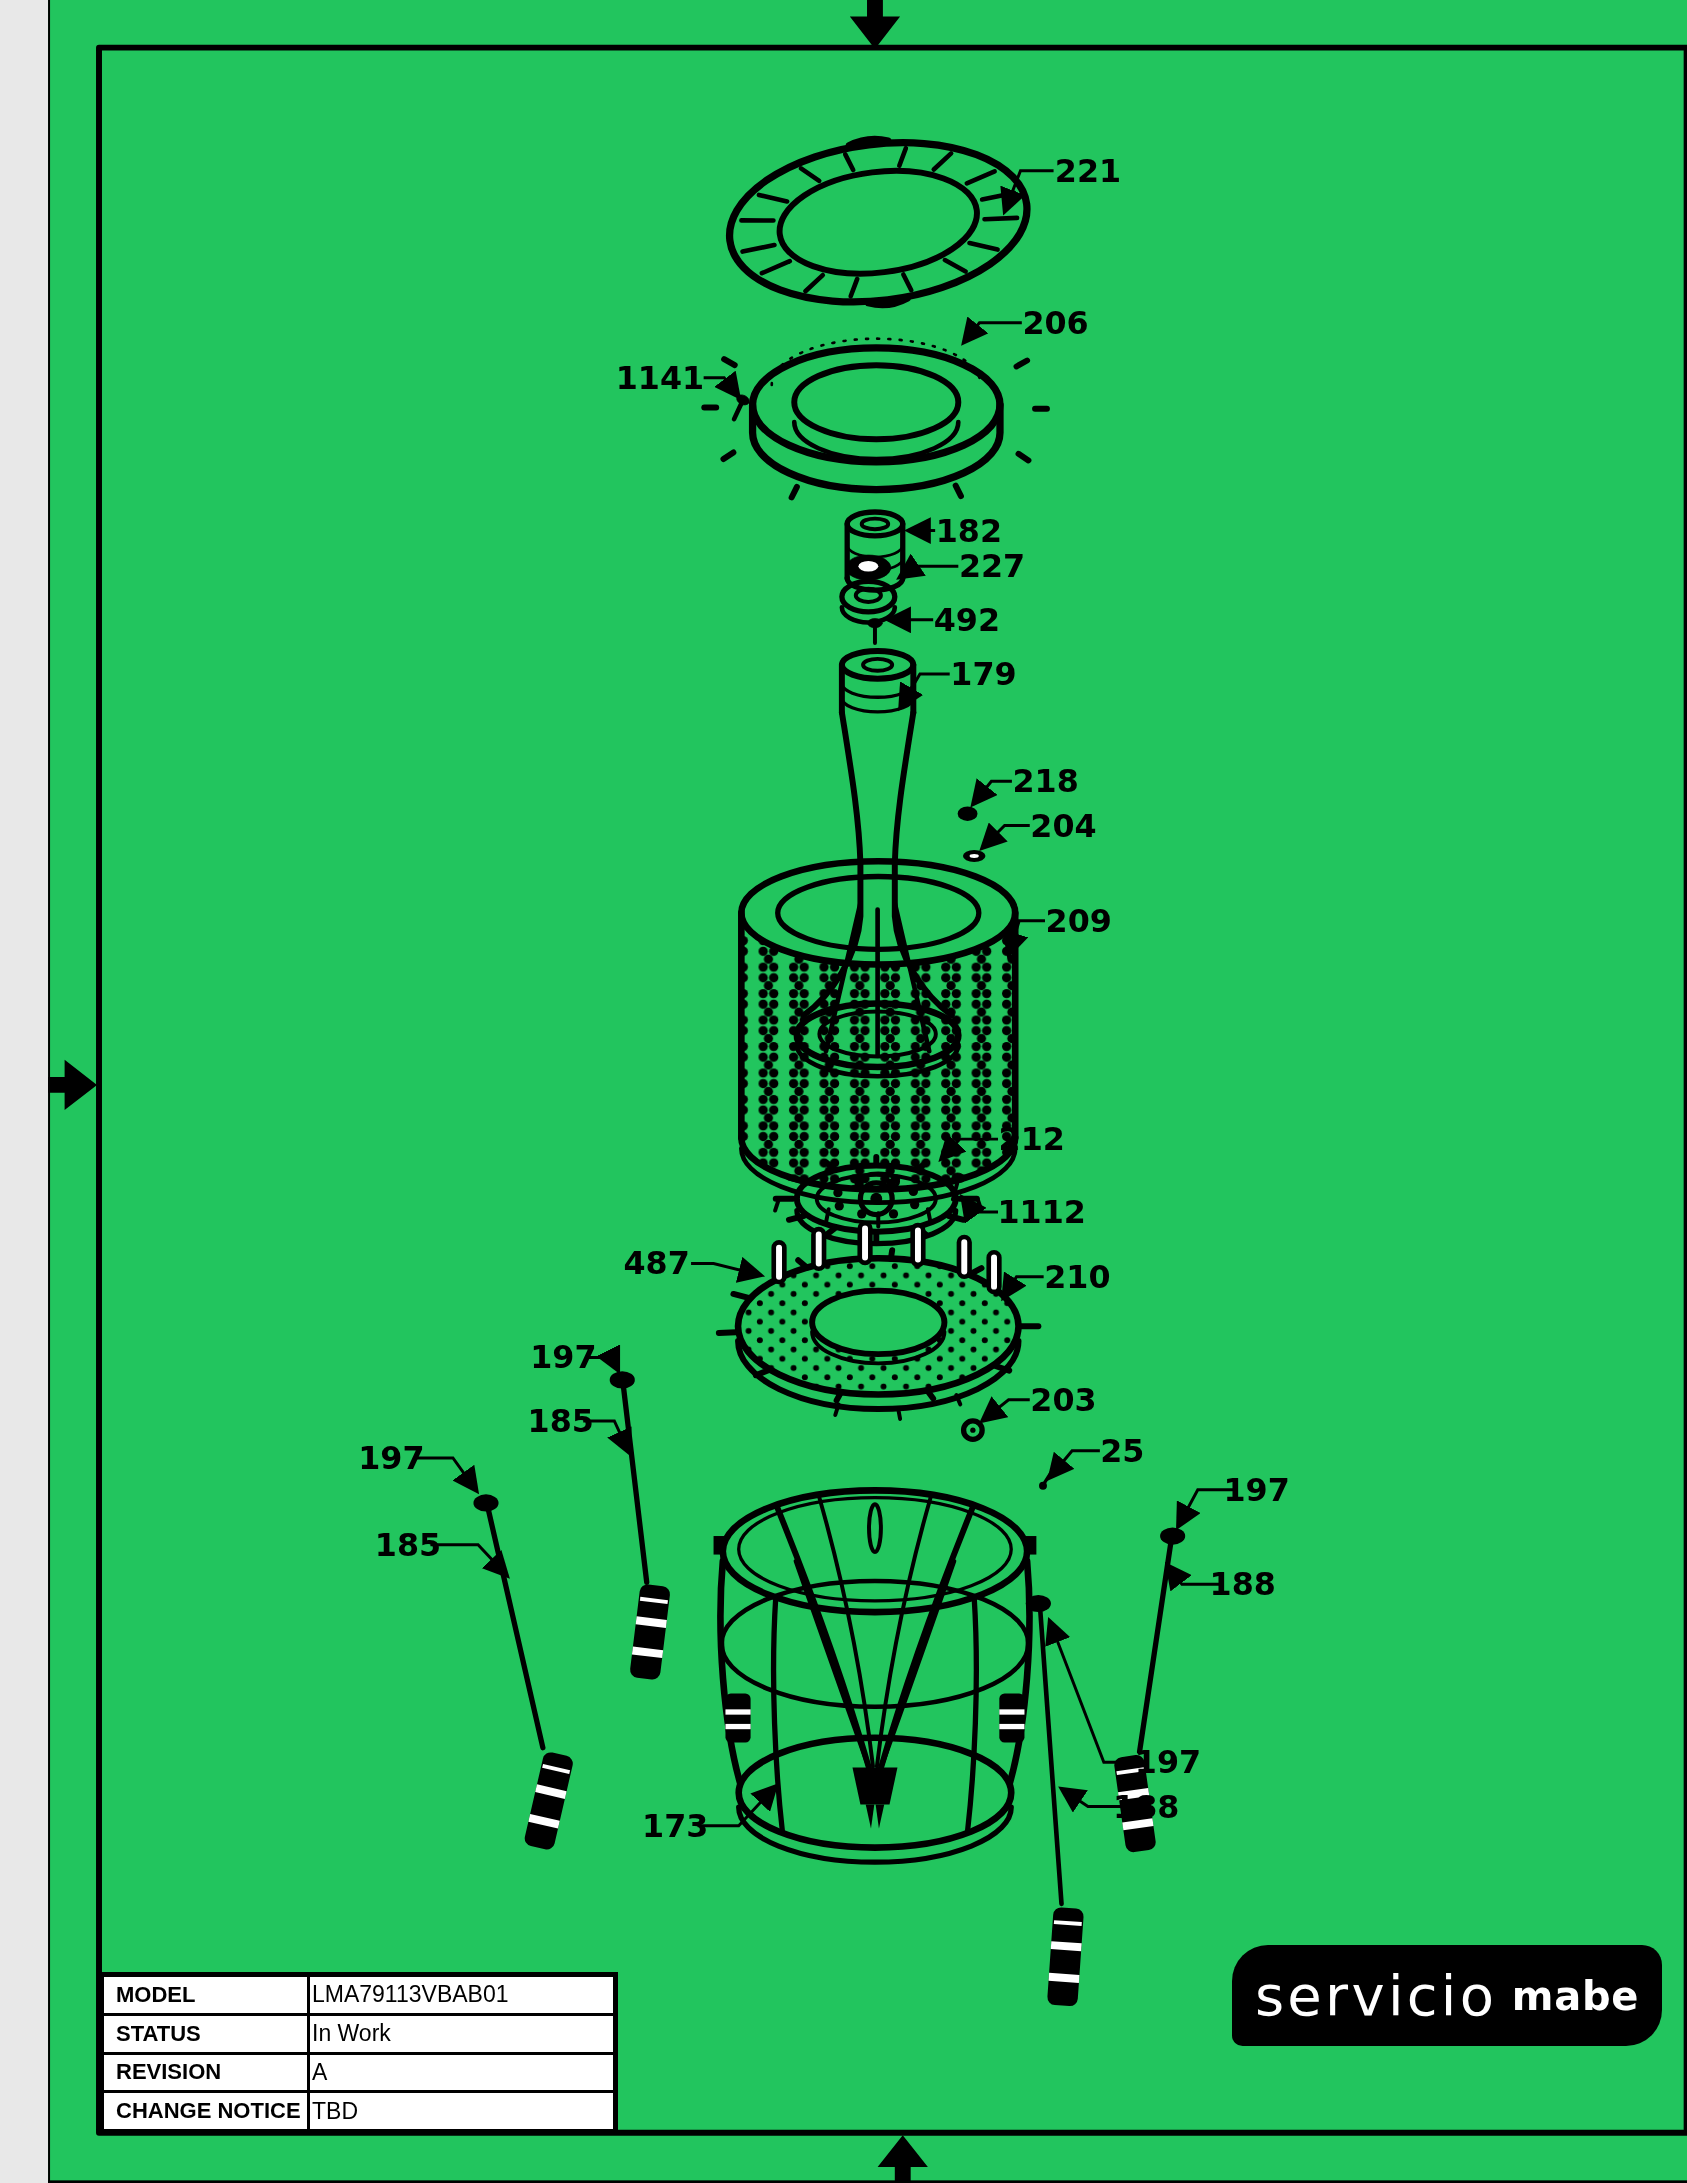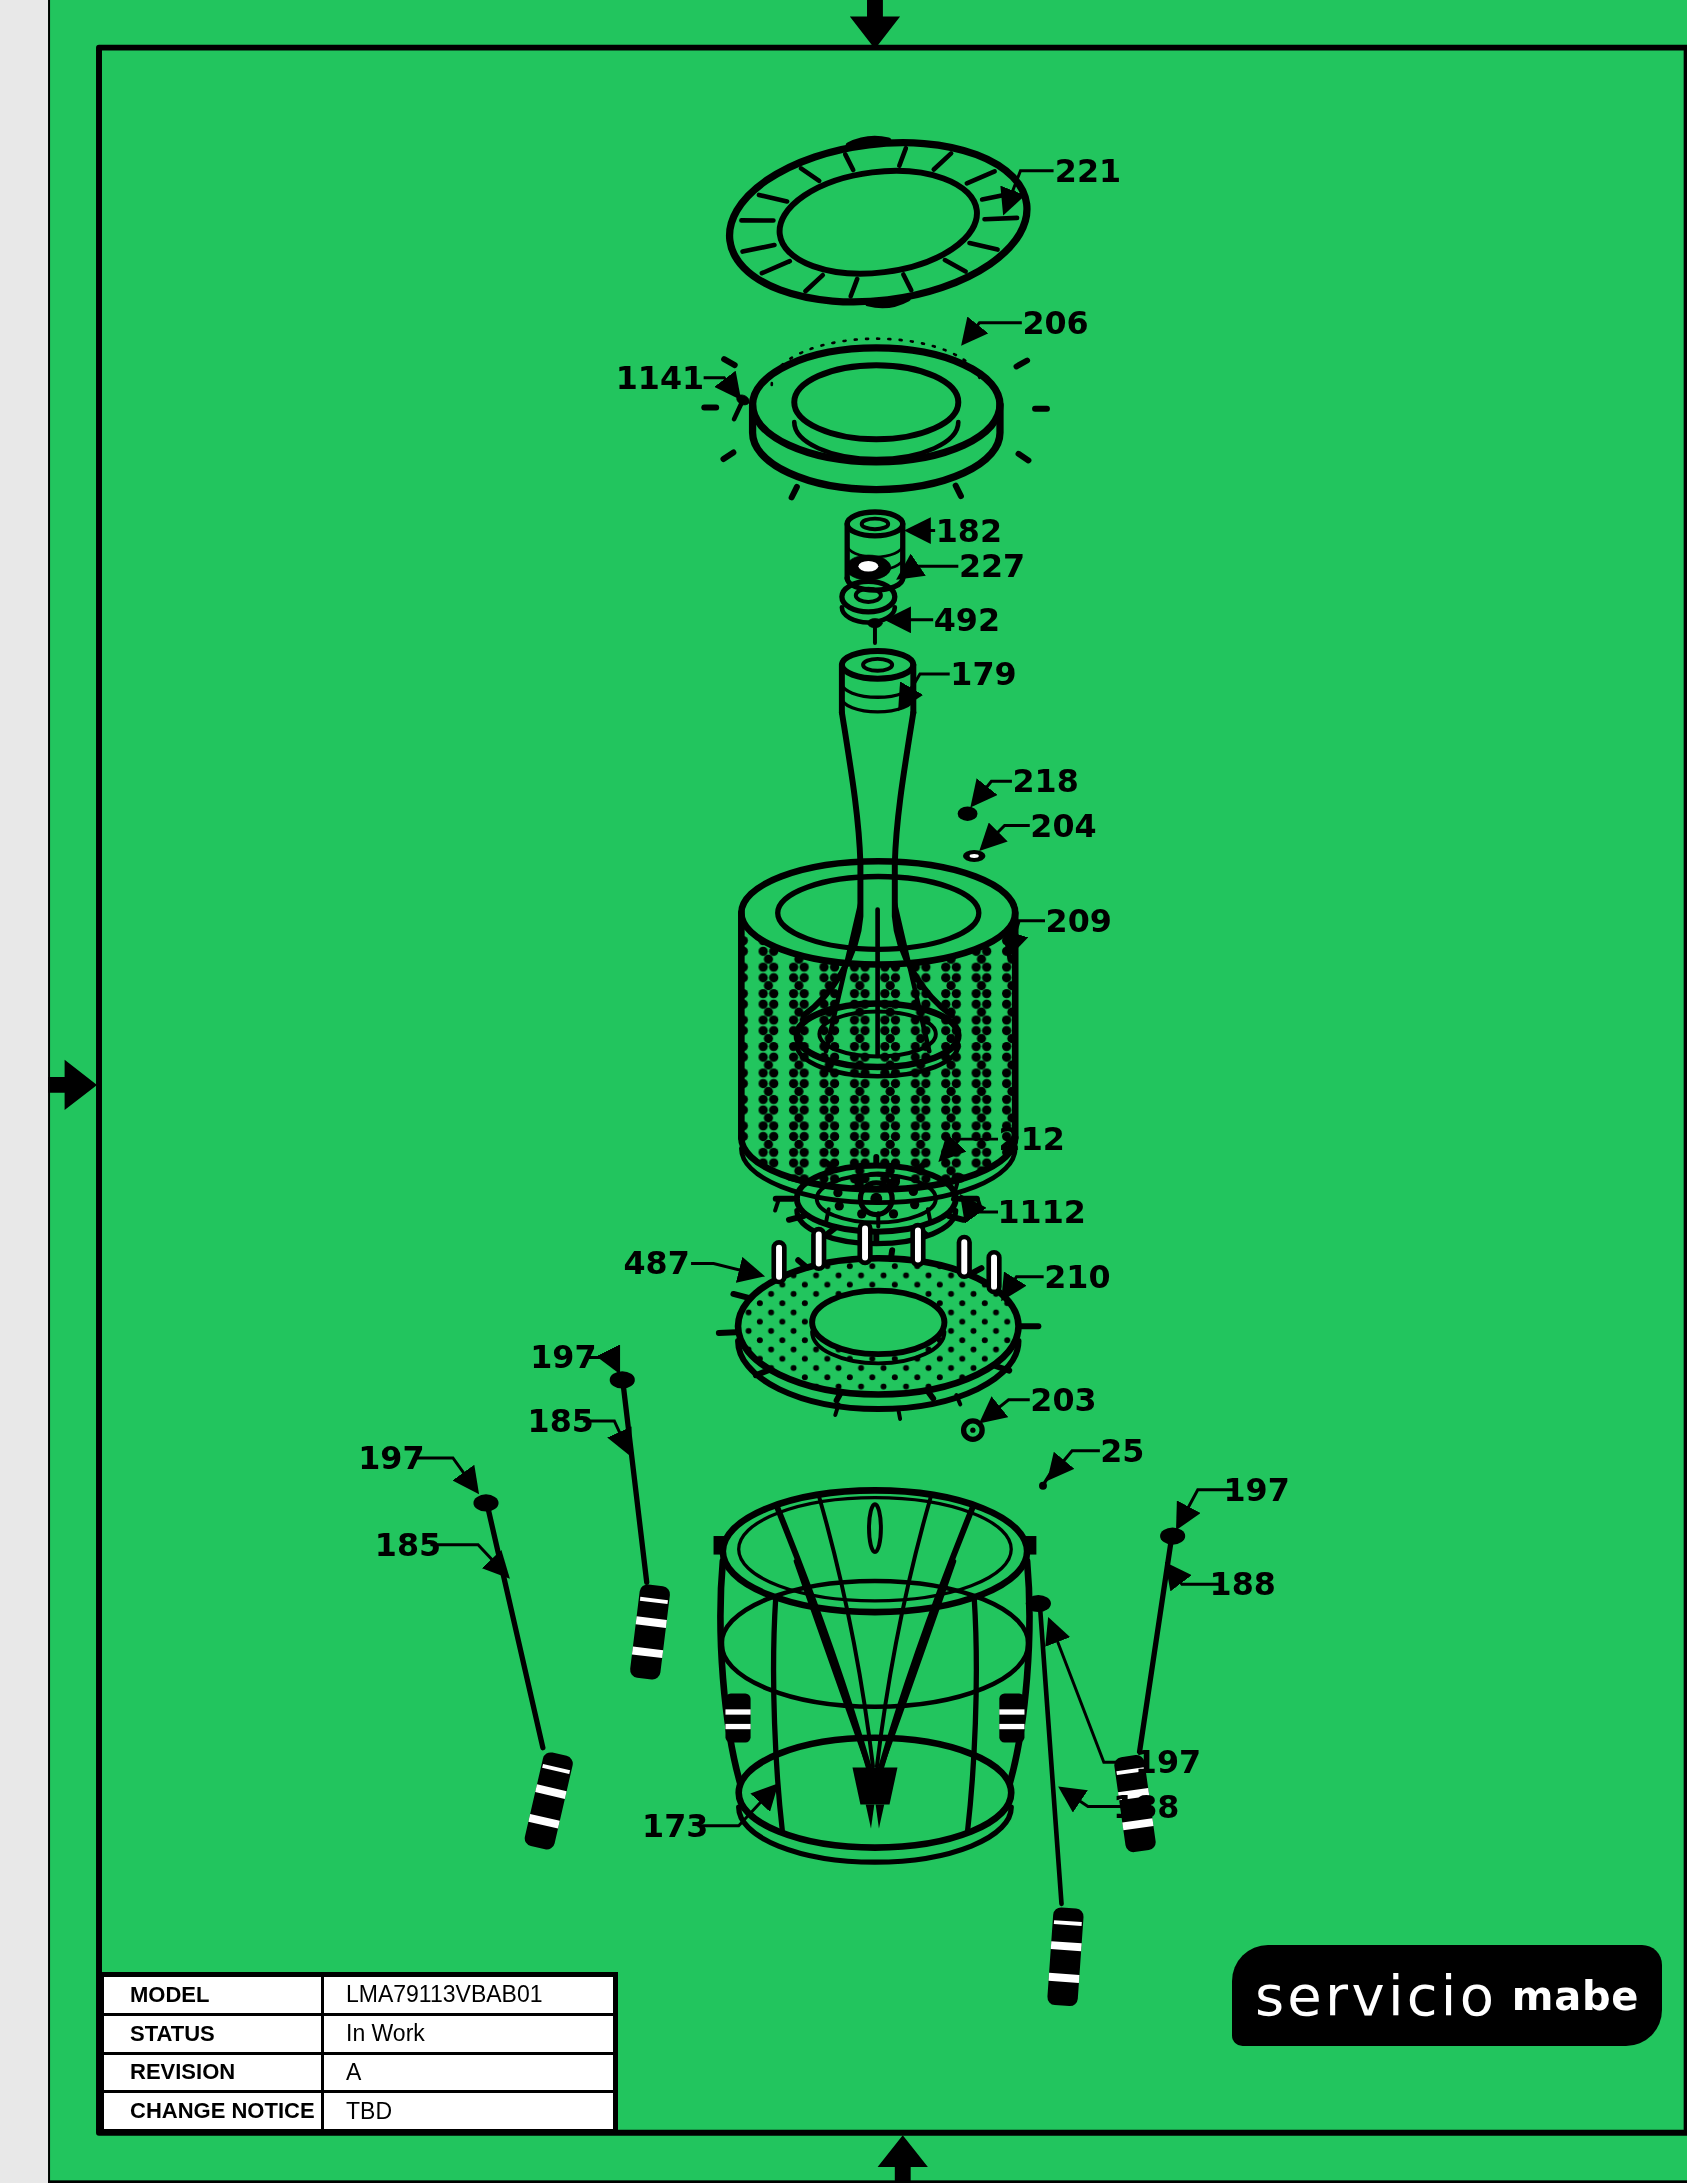--- a/index.html
+++ b/index.html
@@ -8,22 +8,22 @@
   svg{position:absolute;left:0;top:0;}
   .plabel{font-family:"DejaVu Sans",sans-serif;font-weight:bold;font-size:48px;fill:#000;}
   .ink{stroke:#000;fill:none;stroke-linecap:round;stroke-linejoin:round;}
   .leader{stroke:#000;stroke-width:4.5;fill:none;}
   
   .titleblock{position:absolute;left:51px;top:1972px;width:519px;height:162px;
       border:5.3px solid #000;box-sizing:border-box;display:flex;flex-direction:column;background:#fff;}
   .tb-row{flex:1;display:flex;border-top:3.3px solid #000;min-height:0;}
   .tb-row:first-child{border-top:none;}
   .tb-label{width:191px;border-right:3.3px solid #000;display:flex;align-items:center;
-      padding-left:26px;font-weight:bold;font-size:22px;letter-spacing:0;}
-  .tb-value{flex:1;display:flex;align-items:center;padding-left:22px;font-size:23px;}
+      padding-left:12px;font-weight:bold;font-size:22px;letter-spacing:0;}
+  .tb-value{flex:1;display:flex;align-items:center;padding-left:2px;font-size:23px;}
   
   .logo{position:absolute;left:1184px;top:1945px;width:430px;height:101px;background:#000;
       border-radius:36px 20px 36px 10.6px;display:flex;align-items:center;justify-content:center;
       gap:14.6px;color:#fff;font-family:"DejaVu Sans",sans-serif;}
   .logo .light{font-weight:normal;font-size:56px;letter-spacing:3.3px;}
   .logo .bold{font-weight:bold;font-size:40px;letter-spacing:0.7px;}
 </style>
 </head>
 <body>
 

